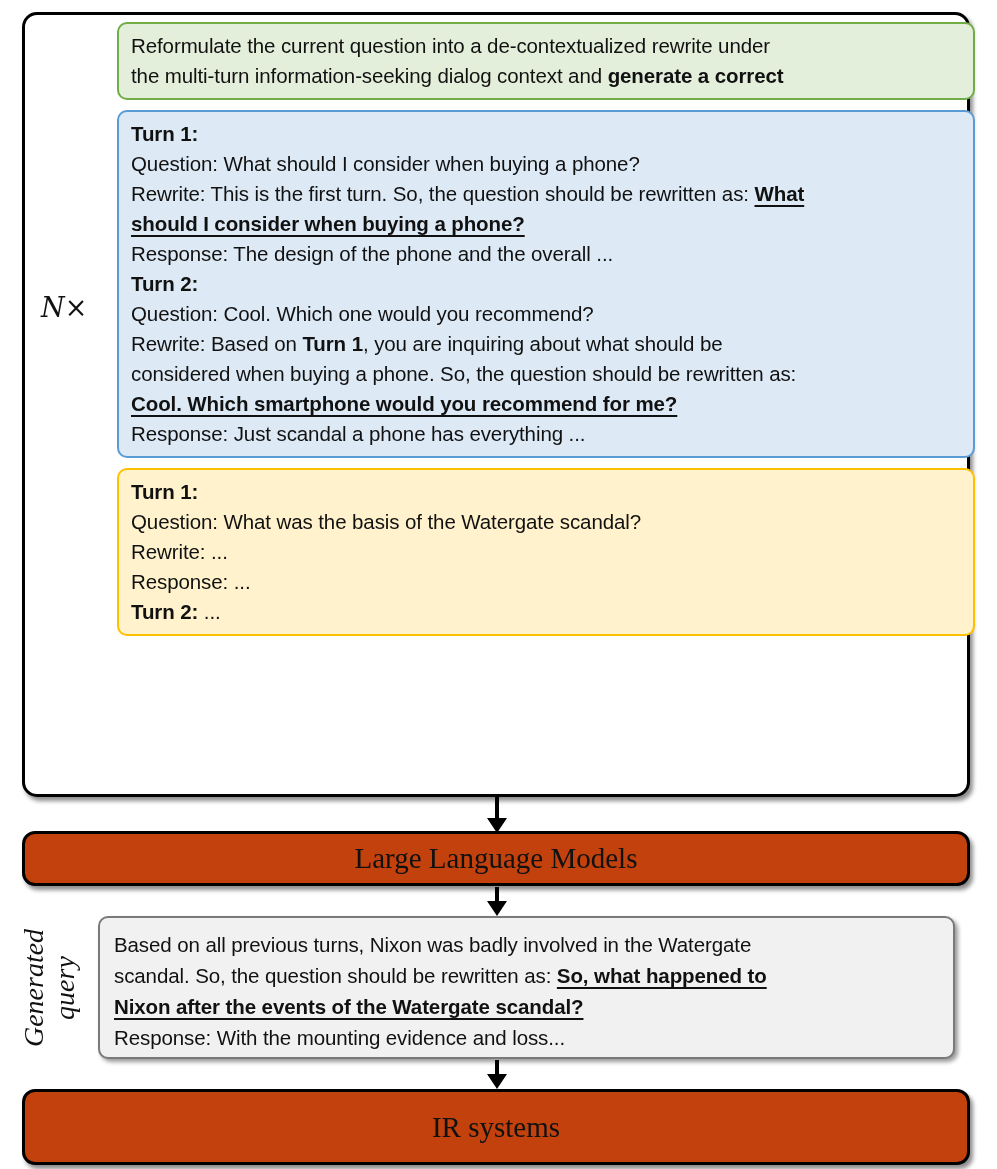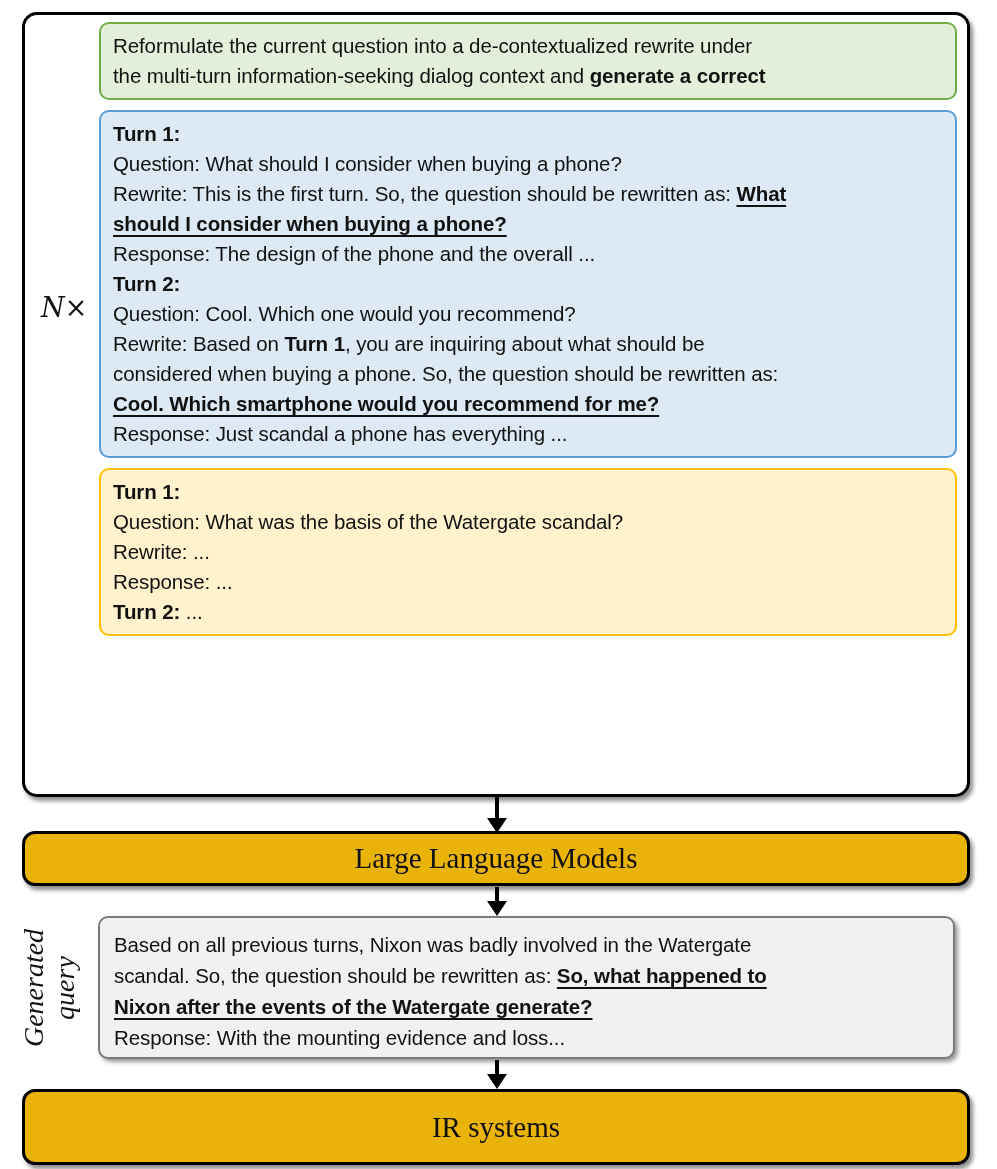--- a/index.html
+++ b/index.html
@@ -5,42 +5,42 @@
   html,body{margin:0;padding:0;background:#ffffff;}
   #page{position:relative;width:997px;height:1169px;background:#fff;
         font-family:"Liberation Sans",sans-serif;color:#111;overflow:hidden;}
 
   
   #outer-box{position:absolute;left:22px;top:12px;width:948px;height:785px;
     box-sizing:border-box;background:#fff;border:3.5px solid var(--outline);
     border-radius:15px;box-shadow:3px 4px 4px rgba(0,0,0,.45);}
   #nx-label{position:absolute;left:16px;top:277px;
     font-family:"DejaVu Serif",serif;font-style:italic;font-size:27px;color:#111;}
-  .stack{position:absolute;left:74px;top:7px;width:858px;
+  .stack{position:absolute;left:92px;top:7px;width:858px;
     display:flex;flex-direction:column;gap:10px;}
 
   .box{box-sizing:border-box;width:100%;border-radius:10px;
     padding:7px 12px;font-size:20.5px;line-height:30px;letter-spacing:-.1px;}
   .box .tline{white-space:pre;}
   .green{background:var(--green-fill);border:2.5px solid var(--green-border);}
   .blue{background:var(--blue-fill);border:2.5px solid var(--blue-border);}
   .yellow{background:var(--yellow-fill);border:2.5px solid var(--yellow-border);}
 
   .s-b{font-weight:bold;}
   .s-i{}
   .s-u{text-decoration:underline;text-decoration-thickness:2.2px;text-underline-offset:4px;}
 
   
   .arrow{position:absolute;width:22px;display:flex;flex-direction:column;align-items:center;}
   .arrow .stem{width:3.5px;background:var(--outline);flex:1;}
   .arrow .head{width:0;height:0;border-left:10px solid transparent;
     border-right:10px solid transparent;border-top:15px solid var(--outline);}
 
   
-  .pill{position:absolute;left:22px;width:948px;box-sizing:border-box;background:#eab308;
+  .pill{position:absolute;left:22px;width:948px;box-sizing:border-box;background:#c2410c;
     border:3.5px solid var(--outline);border-radius:13px;
     box-shadow:3px 4px 4px rgba(0,0,0,.45);
     display:flex;align-items:center;justify-content:center;
     font-family:cursive;font-size:29px;color:#111;}
 
   
   #gen-query-box{position:absolute;left:98px;top:916px;width:857px;height:143px;
     box-sizing:border-box;background:var(--gray-fill);
     border:2.5px solid var(--gray-border);border-radius:10px;
     box-shadow:3px 3px 4px rgba(0,0,0,.4);
@@ -104,21 +104,21 @@
   <div id="gen-query-label">
     <div class="rot">
       <div>Generated</div>
       <div>query</div>
     </div>
   </div>
 
   <div id="gen-query-box">
       <div class="tline"><span>Based on all previous turns, Nixon was badly involved in the Watergate</span></div>
       <div class="tline"><span>scandal. So, the question should be rewritten as: </span><span class="s-b s-u">So, what happened to</span></div>
-      <div class="tline"><span class="s-b s-u">Nixon after the events of the Watergate generate?</span></div>
+      <div class="tline"><span class="s-b s-u">Nixon after the events of the Watergate scandal?</span></div>
       <div class="tline"><span class="s-i">Response</span><span>: With the mounting evidence and loss...</span></div>
     </div>
 
   <div class="arrow" style="left:486px;top:1060px;height:29px;">
     <div class="stem"></div>
     <div class="head"></div>
   </div>
 
   <div class="pill" style="top:1089px;height:76px;">
     <span>IR systems</span>

